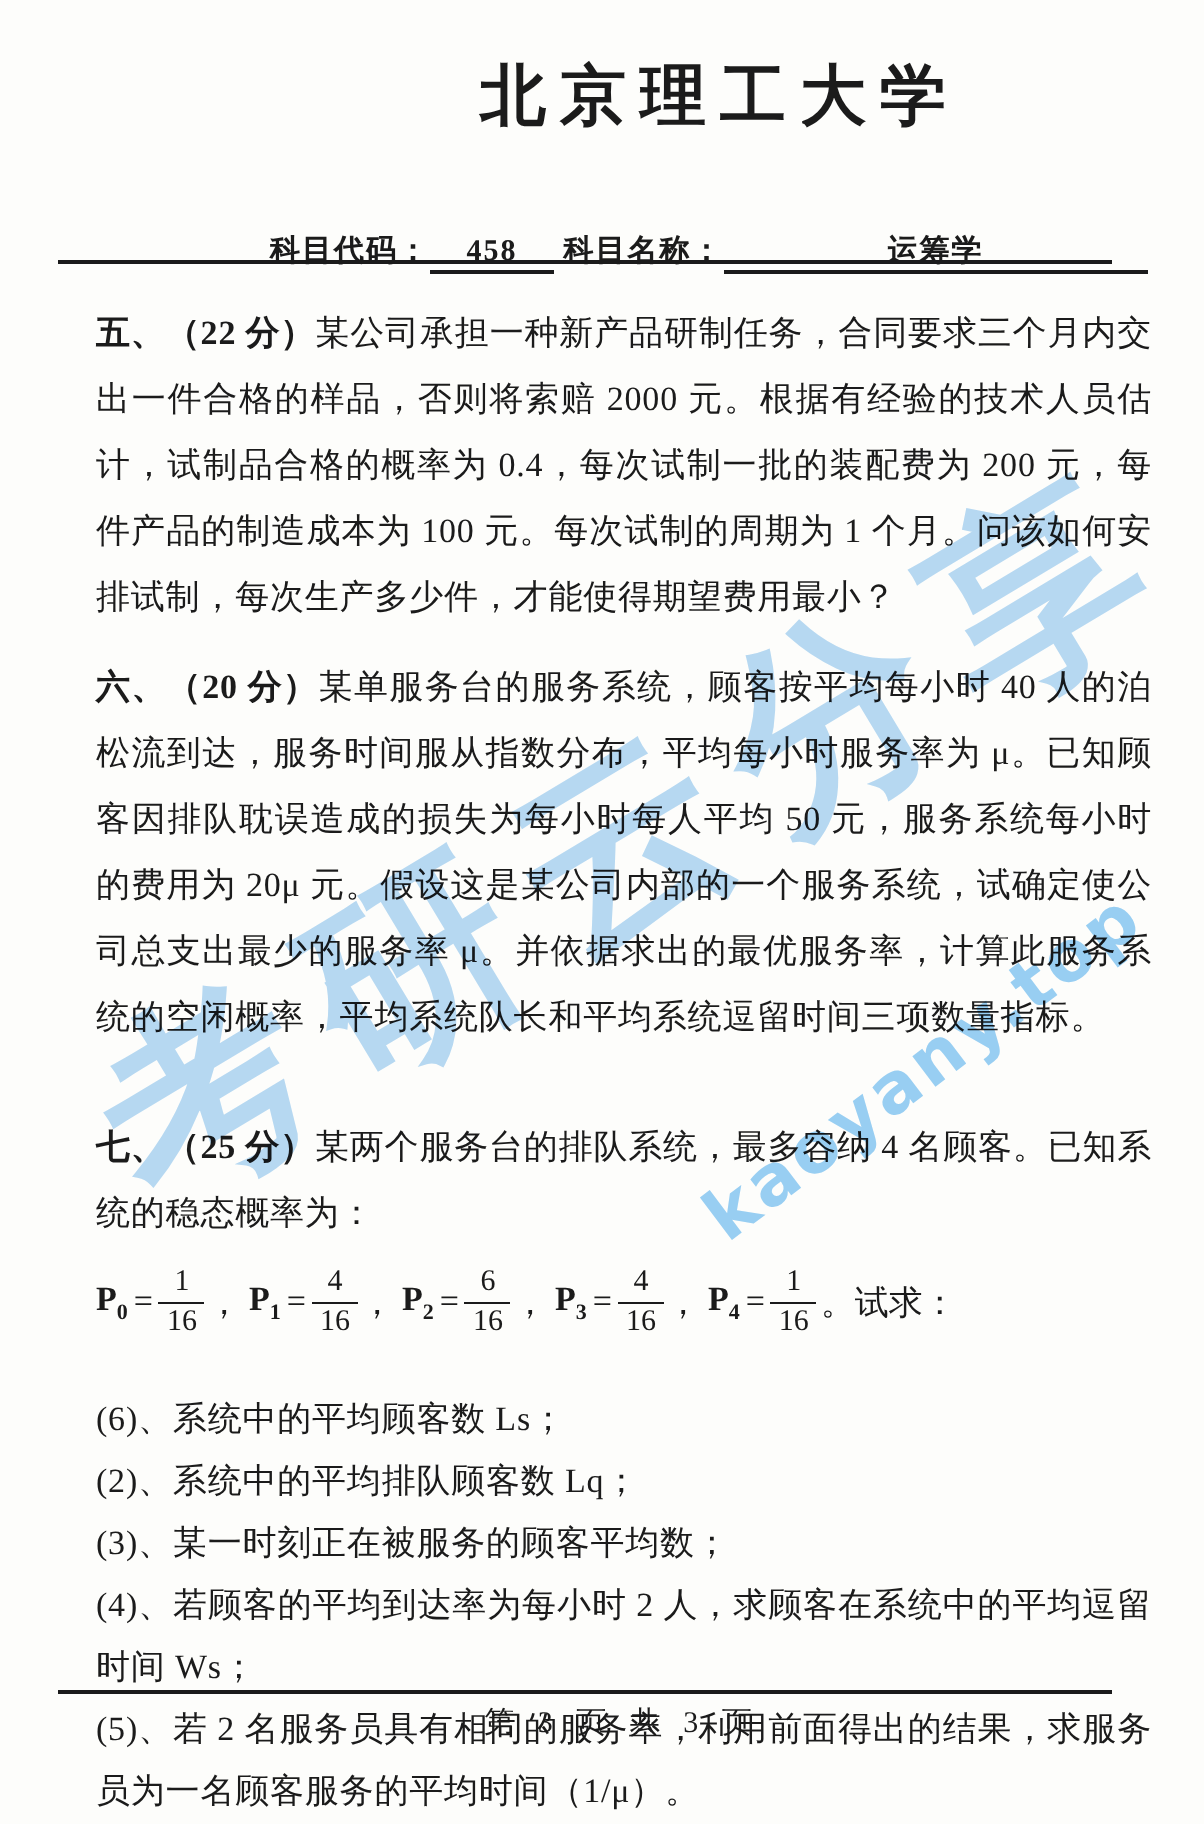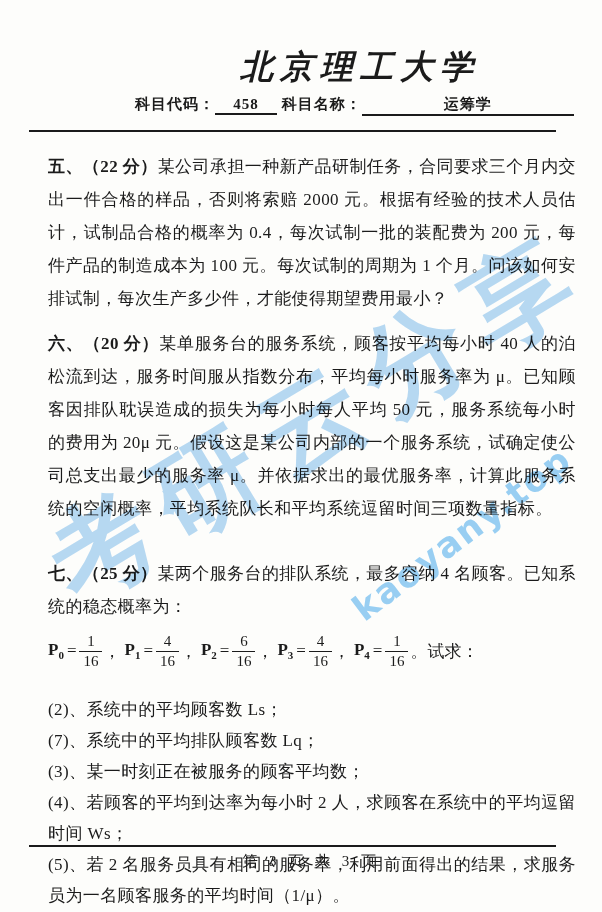--- a/index.html
+++ b/index.html
@@ -18,31 +18,31 @@
     padding:5px 6px 6px 7px;
     background:#fdfdfb;
   }
   .notice-title{font-size:13px;font-weight:700;letter-spacing:1px;margin-bottom:2px;}
   .notice-title .star{font-size:12px;margin-right:4px;}
   .notice-body{font-size:12px;font-weight:700;line-height:19px;text-align:justify;}
   
   .uni-title{
     position:absolute;left:150px;top:26px;width:420px;
     text-align:center;
-    font-size:33px;font-weight:700;font-style:italic;
-    letter-spacing:7px;white-space:nowrap;margin-top:19px;
+    font-size:33px;font-weight:700;
+    letter-spacing:7px;white-space:nowrap;
   }
   .subtitle{
     position:absolute;left:112px;top:72px;width:490px;
     text-align:center;
     font-size:17px;font-weight:700;letter-spacing:1px;white-space:nowrap;
     font-family:"Liberation Sans","DejaVu Sans",sans-serif;
   }
   .subject-line{
-    position:absolute;left:135px;top:95px;
+    position:absolute;left:135px;top:116px;
     font-size:15px;font-weight:600;white-space:nowrap;
     letter-spacing:1px;
   }
   .u-code{
     display:inline-block;width:62px;text-align:center;
     border-bottom:2px solid #1b1b1b;font-weight:700;
   }
   .u-name{
     display:inline-block;width:212px;text-align:center;
     border-bottom:2px solid #1b1b1b;font-weight:600;
@@ -165,22 +165,22 @@
         <span class="pv"><span>P</span><sub>4</sub></span>
           <span class="eq">=</span>
           <span class="frac">
             <span class="num">1</span>
             <span class="den">16</span>
           </span>
       </span>
       <span class="fsuffix">。试求：</span>
     </div>
 
-    <p class="sub">(2)、系统中的平均顾客数 Ls；</p>
-    <p class="sub">(7)、系统中的平均排队顾客数 Lq；</p>
+    <p class="sub">(6)、系统中的平均顾客数 Ls；</p>
+    <p class="sub">(2)、系统中的平均排队顾客数 Lq；</p>
     <p class="sub">(3)、某一时刻正在被服务的顾客平均数；</p>
     <p class="sub">(4)、若顾客的平均到达率为每小时 2 人，求顾客在系统中的平均逗留时间 Ws；</p>
     <p class="sub">(5)、若 2 名服务员具有相同的服务率，利用前面得出的结果，求服务员为一名顾客服务的平均时间（1/μ）。</p>
   </div>
 
   <div class="wm wm-cn">考研云分享</div>
   <div class="wm wm-site">kaoyany.top</div>
 
   <div class="rule rule-bottom"></div>
   <div class="footer">第 3 页 共 3 页</div>

